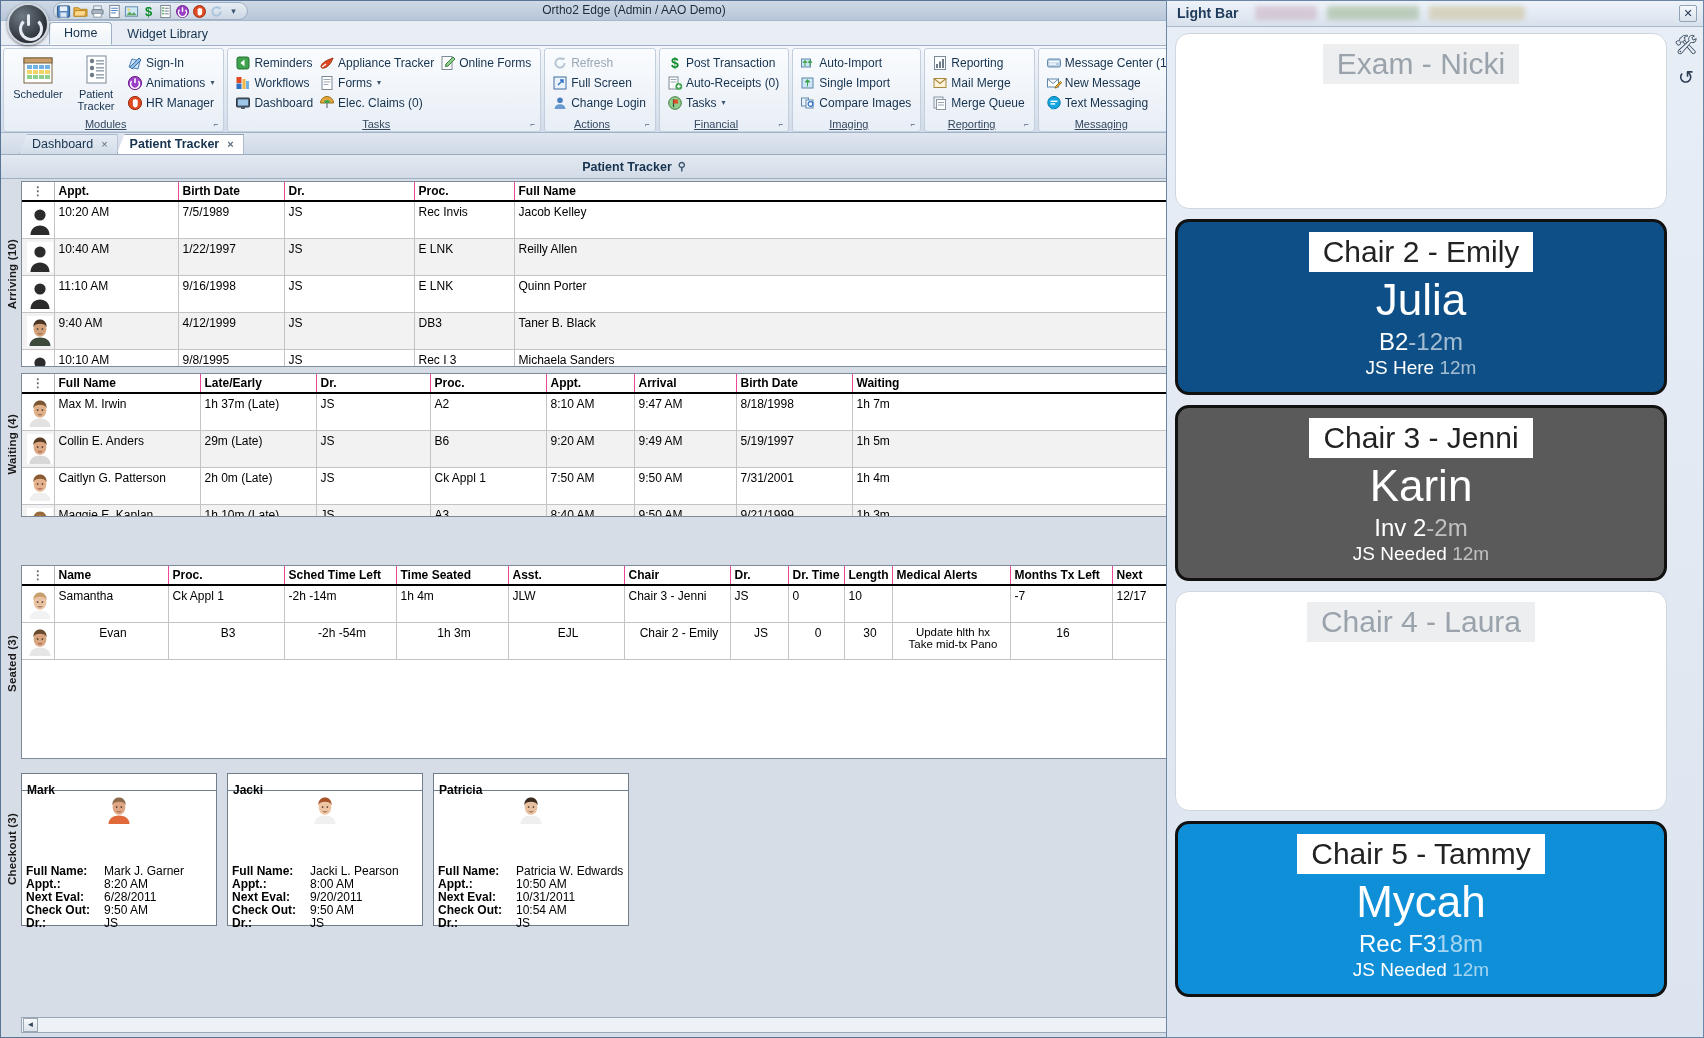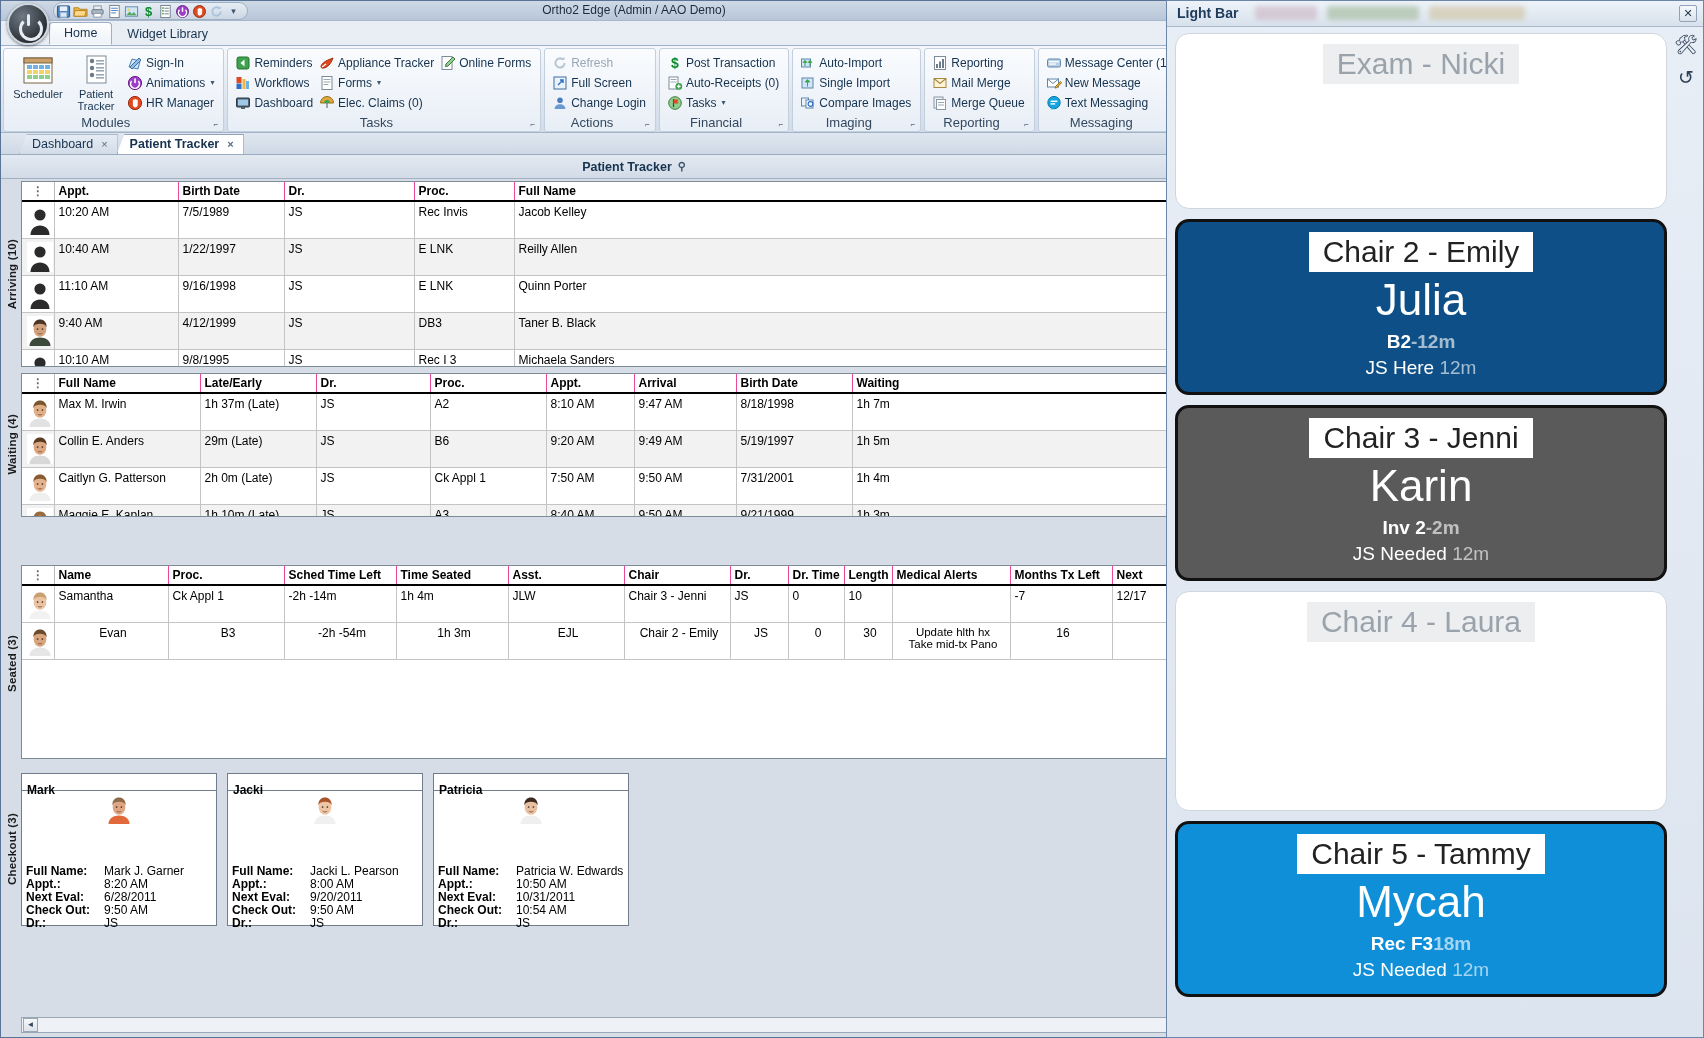--- a/index.html
+++ b/index.html
@@ -79,21 +79,21 @@
     overflow:hidden;
   }
   .rgroup {
     position:relative; height:84px; margin-right:3px;
     background:linear-gradient(#fafcfe,#e8eef6);
     border:1px solid #c3cfdd; border-radius:3px;
     padding:3px 5px 0 5px; display:flex; align-items:flex-start;
   }
   .rgroup .glabel {
     position:absolute; left:0; right:16px; bottom:1px; text-align:center;
-    font-size:13px; color:#33485f;
+    font-size:11px; color:#33485f;text-decoration:underline;
   }
   .rgroup .gdlg {
     position:absolute; right:3px; bottom:2px; width:9px; height:9px;
     font-size:8px; color:#556a82; line-height:9px; text-align:center;
   }
   .big-btn {
     width:58px; text-align:center; font-size:11px; color:#16324f;
     line-height:12px; padding-top:2px;
   }
   .big-btn .bicon { width:32px;height:32px;margin:0 auto 2px; display:block; }
@@ -245,21 +245,21 @@
   .chair {
     position:relative; border-radius:14px; margin-bottom:10px;
     text-align:center; overflow:hidden;
   }
   .chair .ch-title {
     display:inline-block; margin-top:10px; padding:1px 14px;
     font-size:30px; line-height:38px; color:#222;
     background:#fff;
   }
   .chair .ch-patient { font-size:44px; line-height:52px; font-weight:normal; margin-top:2px; }
-  .chair .ch-proc { font-size:19px; line-height:24px; margin-top:4px;font-weight:bold; }
+  .chair .ch-proc { font-size:24px; line-height:24px; margin-top:4px; }
   .chair .ch-status { font-size:19px; line-height:24px; margin-top:2px; padding-bottom:10px; }
   .chair.empty { background:#fff; border:1px solid #cfd6de; }
   .chair.empty .ch-title { color:#9aa3ab; background:#eceef0; }
   .dim { opacity:.62; }
 
   
   svg { display:block; }
 </style>
 </head>
 <body>

